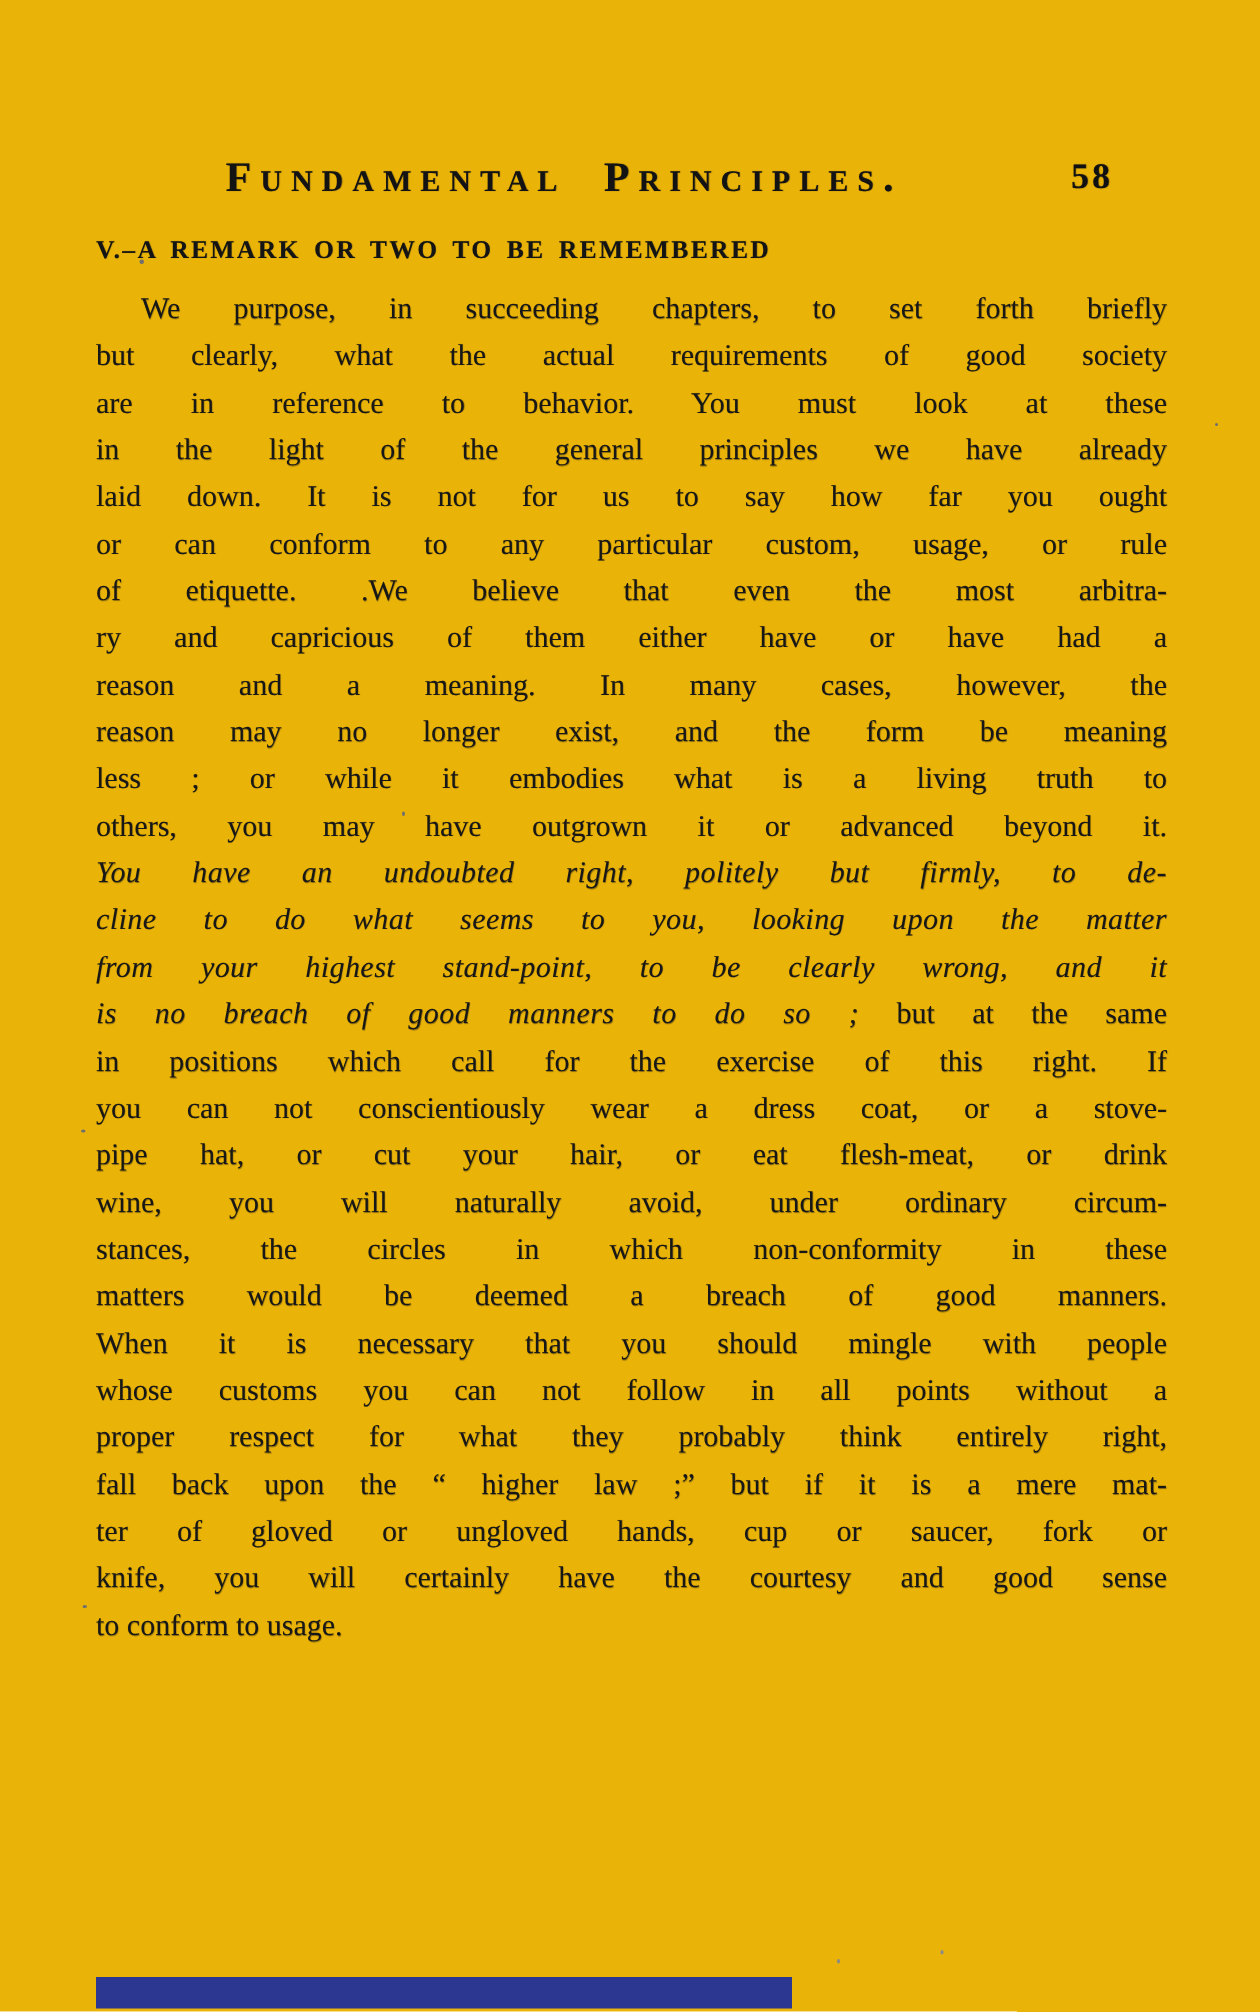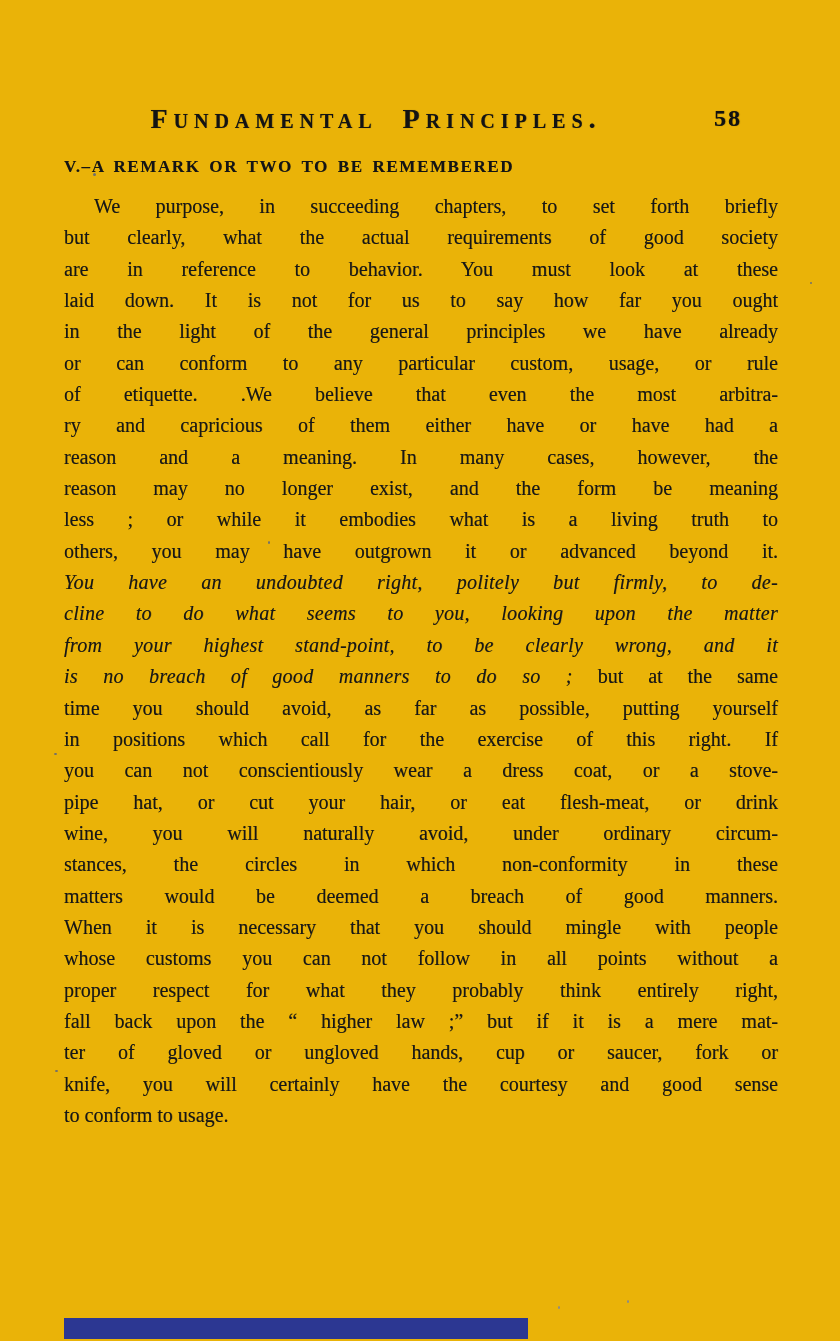--- a/index.html
+++ b/index.html
@@ -118,34 +118,33 @@
     <div class="book-title">Fundamental Principles.</div>
     <div class="page-number">58</div>
   </div>
 
   <div class="section-heading">V.–A REMARK OR TWO TO BE REMEMBERED</div>
 
   <div class="body-text">
       <div class="line indent"><span>We purpose, in succeeding chapters, to set forth briefly</span></div>
       <div class="line"><span>but clearly, what the actual requirements of good society</span></div>
       <div class="line"><span>are in reference to behavior. You must look at these</span></div>
+      <div class="line"><span>in the light of the general principles we have already</span></div>
       <div class="line"><span>laid down. It is not for us to say how far you ought</span></div>
-      <div class="line"><span>in the light of the general principles we have already</span></div>
       <div class="line"><span>or can conform to any particular custom, usage, or rule</span></div>
       <div class="line"><span>of etiquette. .We believe that even the most arbitra-</span></div>
       <div class="line"><span>ry and capricious of them either have or have had a</span></div>
       <div class="line"><span>reason and a meaning. In many cases, however, the</span></div>
       <div class="line"><span>reason may no longer exist, and the form be meaning</span></div>
       <div class="line"><span>less ; or while it embodies what is a living truth to</span></div>
       <div class="line"><span>others, you may have outgrown it or advanced beyond it.</span></div>
       <div class="line"><span class="it">You have an undoubted right, politely but firmly, to de-</span></div>
       <div class="line"><span class="it">cline to do what seems to you, looking upon the matter</span></div>
       <div class="line"><span class="it">from your highest stand-point, to be clearly wrong, and it</span></div>
       <div class="line"><span class="it">is no breach of good manners to do so ;</span><span> but at the same</span></div>
-      <div class="line"><span>time you should avoid, as far as possible, putting yourself</span></div>
       <div class="line"><span>in positions which call for the exercise of this right. If</span></div>
       <div class="line"><span>you can not conscientiously wear a dress coat, or a stove-</span></div>
       <div class="line"><span>pipe hat, or cut your hair, or eat flesh-meat, or drink</span></div>
       <div class="line"><span>wine, you will naturally avoid, under ordinary circum-</span></div>
       <div class="line"><span>stances, the circles in which non-conformity in these</span></div>
       <div class="line"><span>matters would be deemed a breach of good manners.</span></div>
       <div class="line"><span>When it is necessary that you should mingle with people</span></div>
       <div class="line"><span>whose customs you can not follow in all points without a</span></div>
       <div class="line"><span>proper respect for what they probably think entirely right,</span></div>
       <div class="line"><span>fall back upon the “ higher law ;” but if it is a mere mat-</span></div>

